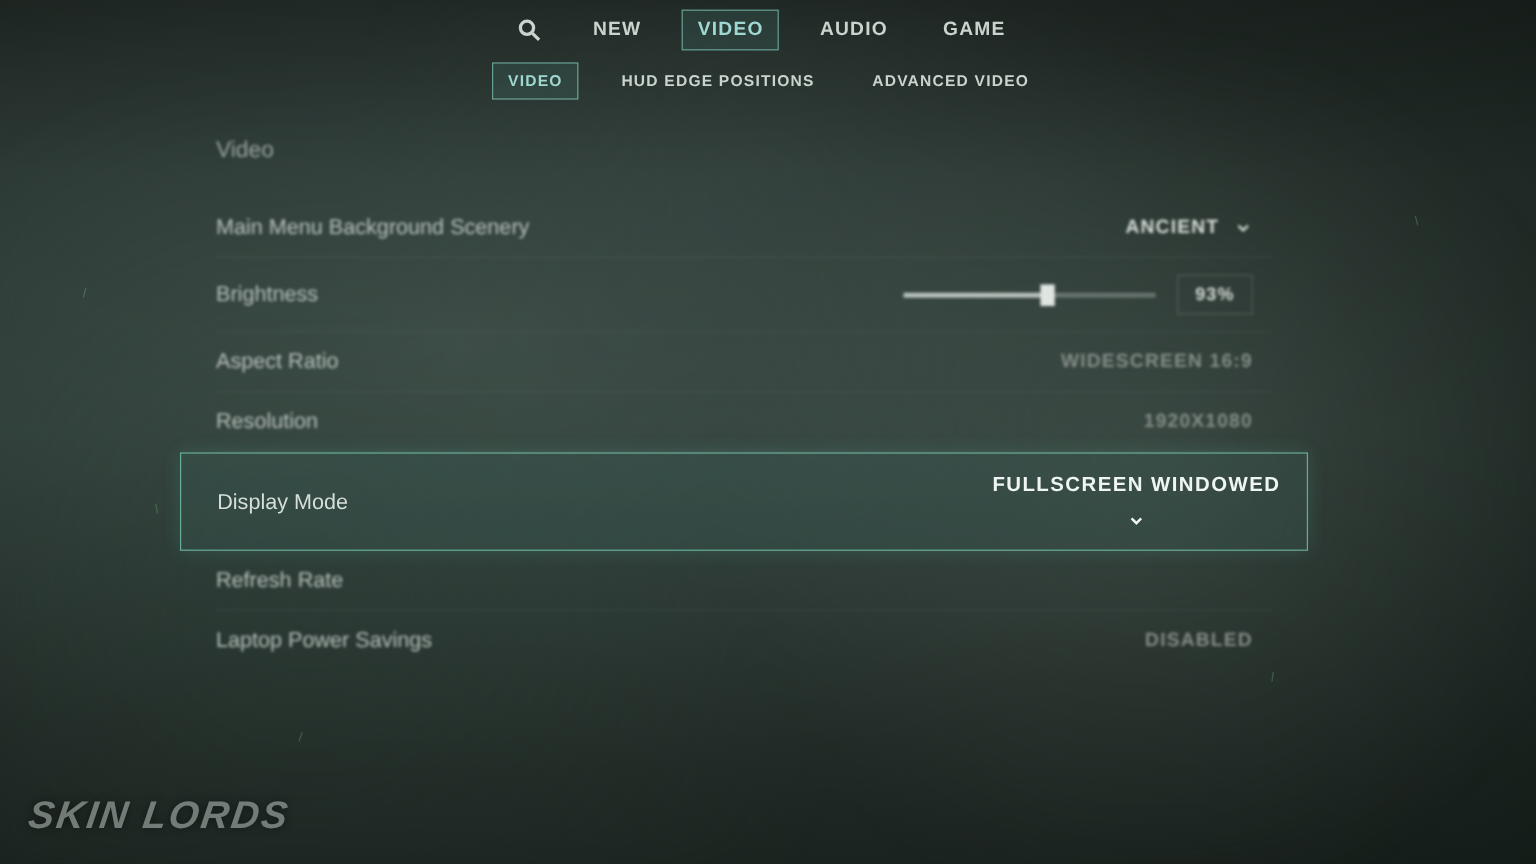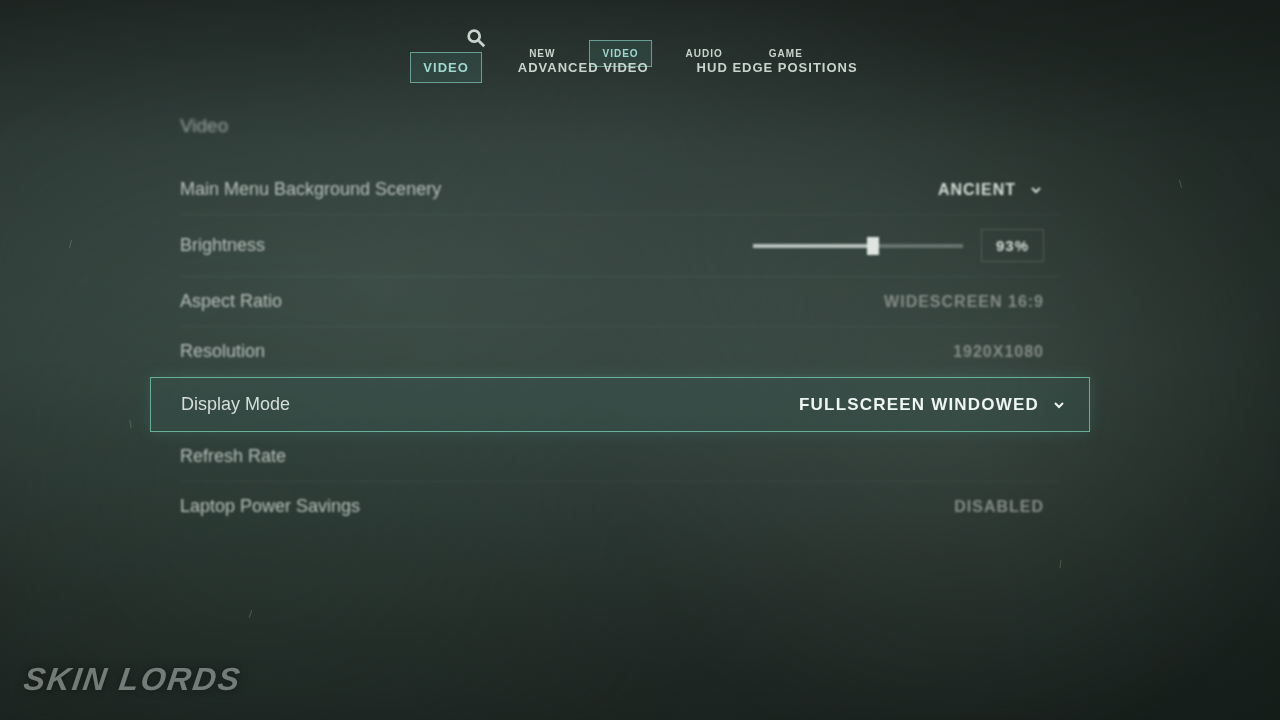--- a/index.html
+++ b/index.html
@@ -29,27 +29,26 @@
     position: absolute; top: 8px; left: 0; right: 0;
     display: flex; justify-content: center; align-items: center;
     gap: 22px;
     filter: blur(0.6px);
   }
   .search-icon {
     width: 22px; height: 22px; color: #c9d4cd; display:flex; align-items:center; justify-content:center;
     margin-right: 8px;
   }
   .tab {
-    font-size: 10px; font-weight: 800; letter-spacing: 1px;
+    font-size: 16px; font-weight: 800; letter-spacing: 1px;
     color: #c9d4cd;
     padding: 7px 12px;
     text-transform: uppercase;
     font-family: "Arial Narrow", Arial, sans-serif;
     font-stretch: condensed;
-    margin-top: 32px;
   }
   .tab.active {
     border: 1.5px solid rgba(130,200,185,0.7);
     background: rgba(80,140,130,0.18);
     color: #9fd8d0;
   }
 
   .sub-tabs {
     position: absolute; top: 52px; left: 0; right: 0;
     display: flex; justify-content: center; align-items: center;
@@ -101,21 +100,21 @@
 
   .row.highlight {
     filter: none;
     border: 1.5px solid rgba(120,210,180,0.75);
     background: rgba(60,100,90,0.25);
     padding: 16px 22px 16px 30px;
     margin-left: -30px; margin-right: -30px;
     box-shadow: 0 0 14px rgba(80,180,160,0.2);
   }
   .row.highlight .label { color: #d5ded9; font-size: 18px; }
-  .row.highlight .value { color: #eef5f2; font-size: 17px; letter-spacing: 1.2px; }
+  .row.highlight .value { color: #eef5f2; font-size: 17px; letter-spacing: 1.2px; flex-direction: column; }
 
   .chev { width: 16px; height: 16px; display:inline-flex; }
 
   .slider-wrap { display:flex; align-items:center; gap:18px; }
   .slider {
     width: 210px; height: 4px; background: rgba(200,210,205,0.35); position: relative;
   }
   .slider .fill {
     position:absolute; left:0; top:0; bottom:0; width:57%; background: rgba(220,228,224,0.7);
   }
@@ -158,22 +157,22 @@
       </svg>
   </span>
   <span class="tab">NEW</span>
   <span class="tab active">VIDEO</span>
   <span class="tab">AUDIO</span>
   <span class="tab">GAME</span>
 </div>
 
 <div class="sub-tabs">
   <span class="subtab active">VIDEO</span>
+  <span class="subtab">HUD EDGE POSITIONS</span>
   <span class="subtab">ADVANCED VIDEO</span>
-  <span class="subtab">HUD EDGE POSITIONS</span>
 </div>
 
 <div class="panel">
   <div class="section-title">Video</div>
 
   <div class="row">
     <span class="label">Main Menu Background Scenery</span>
     <span class="value">
       <span>ANCIENT</span>
       <span class="chev">

